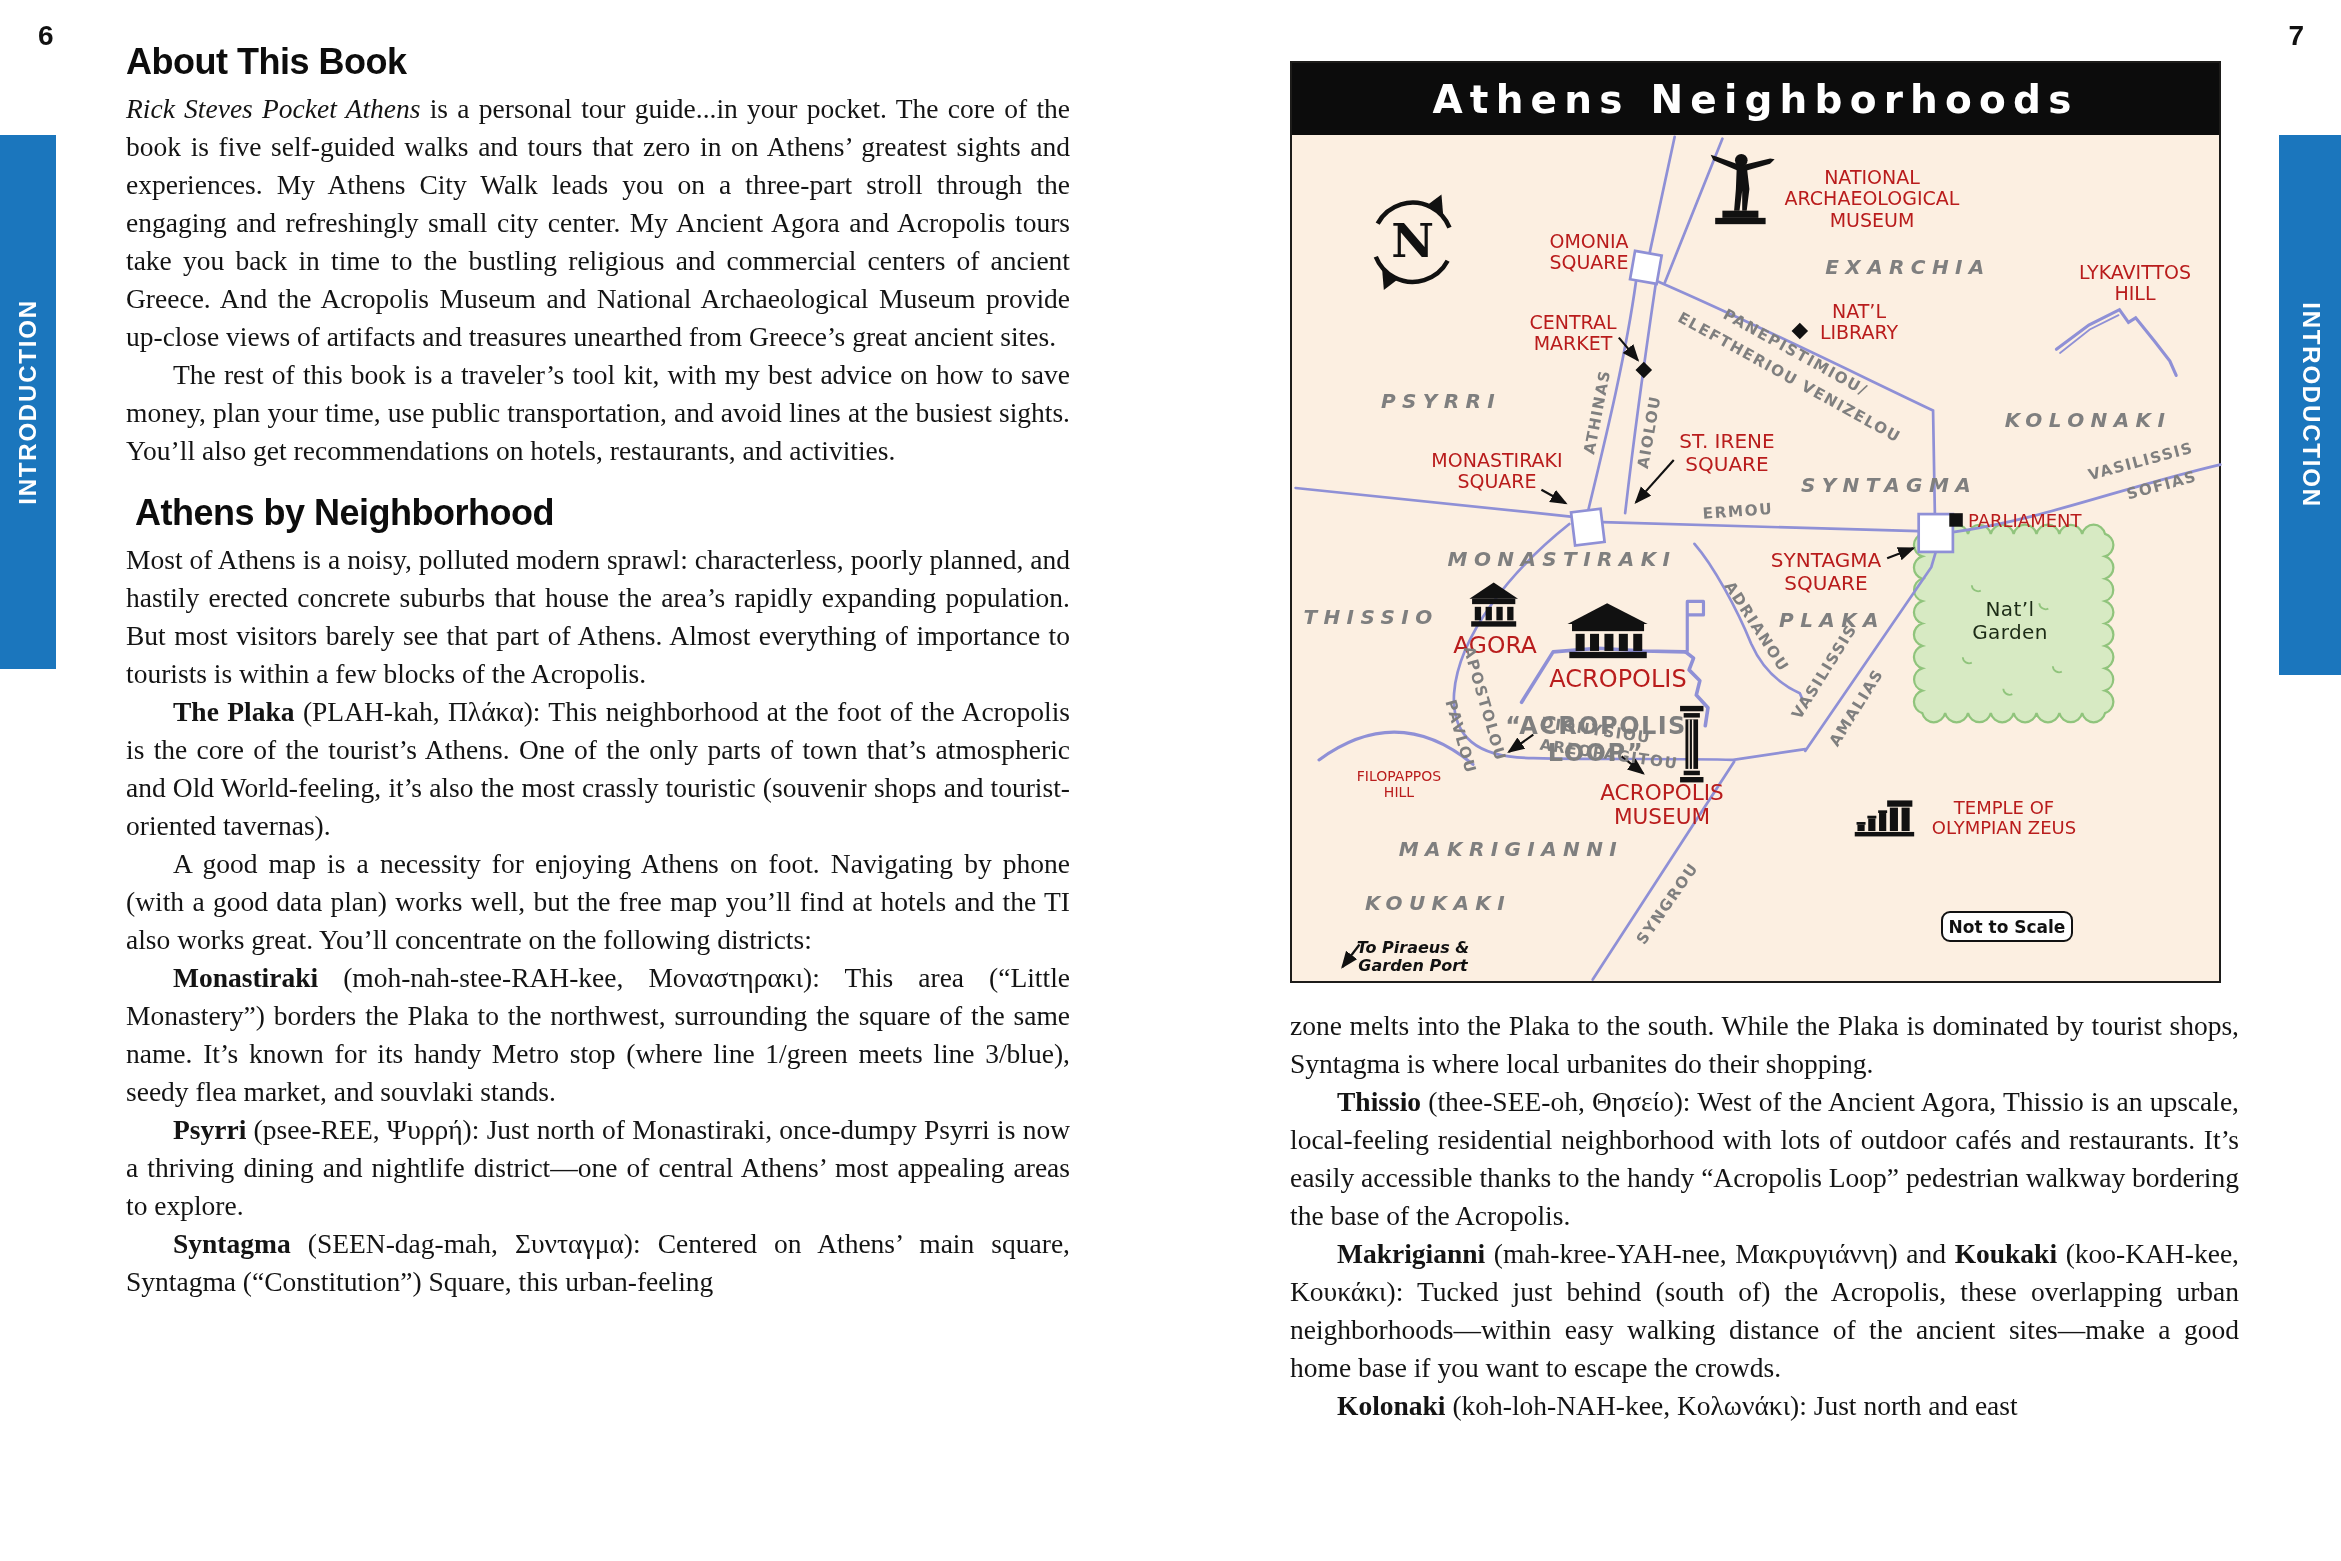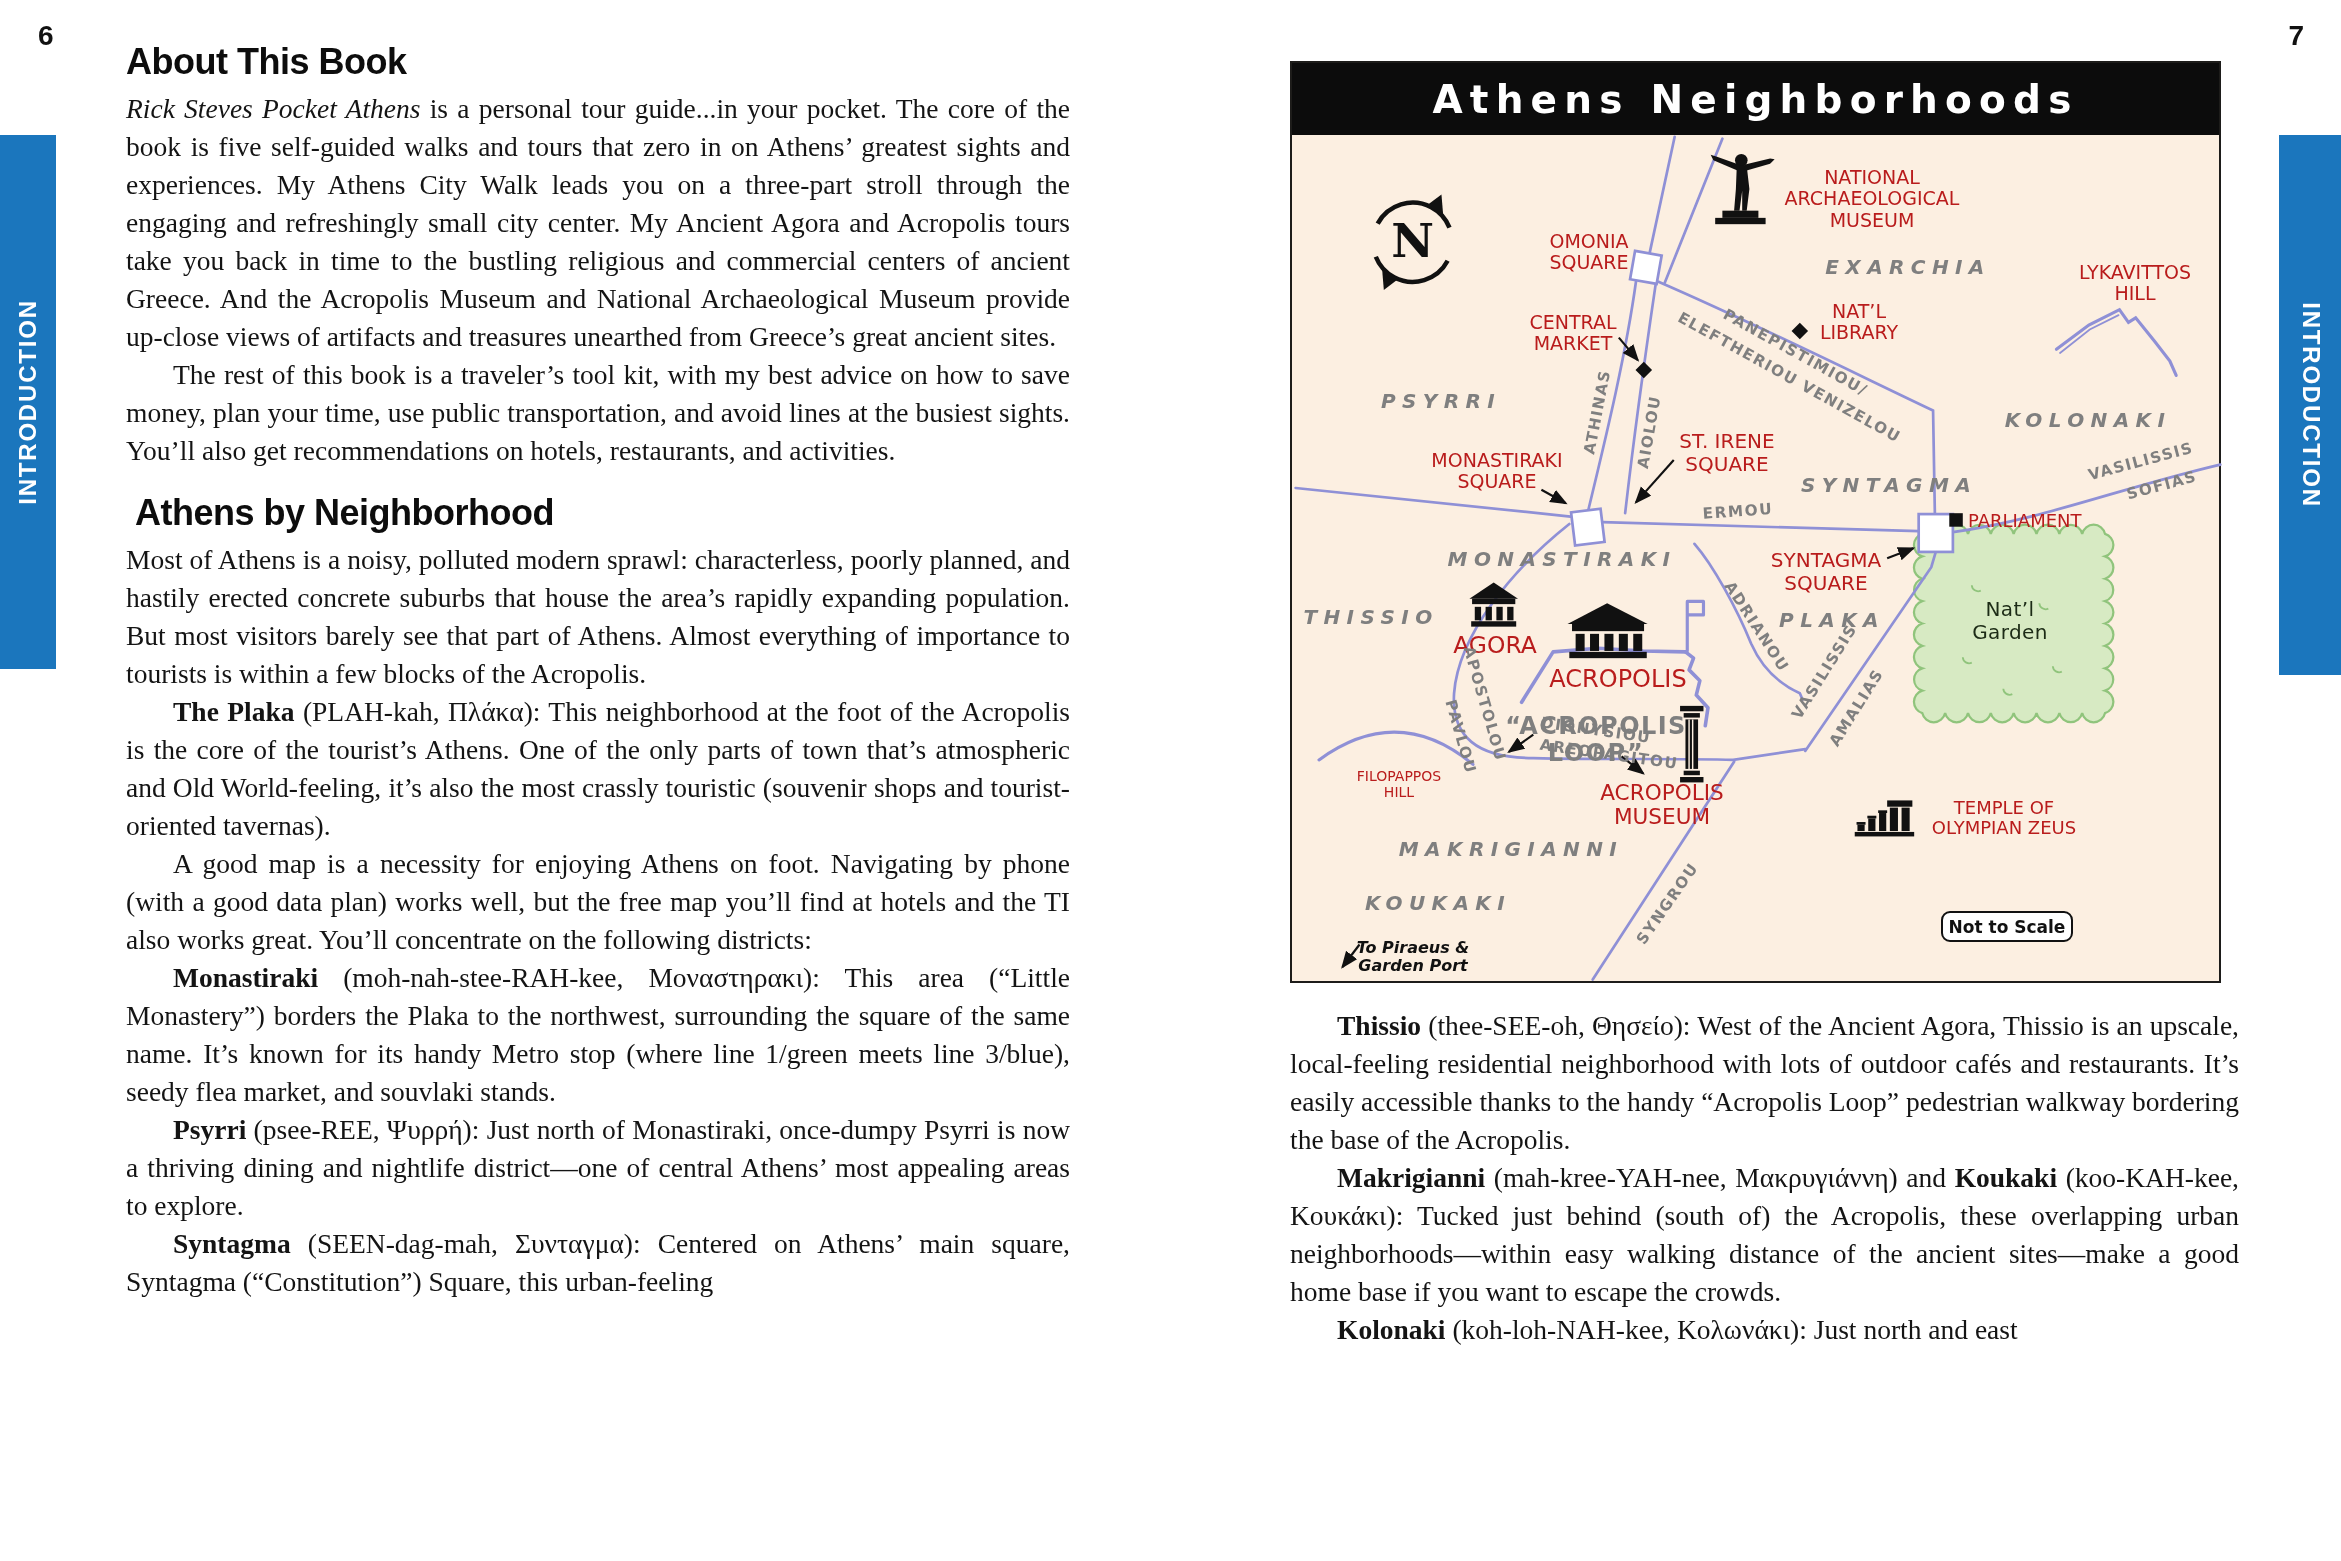--- a/index.html
+++ b/index.html
@@ -72,20 +72,21 @@
       <h2 class="sec later">Athens by Neighborhood</h2>
       <p class="bp"><span>Most of Athens is a noisy, polluted modern sprawl: characterless, poorly planned, and hastily erected concrete suburbs that house the area’s rapidly expanding population. But most visitors barely see that part of Athens. Almost everything of importance to tourists is within a few blocks of the Acropolis.</span></p>
       <p class="bp ind"><b>The Plaka</b><span> (PLAH-kah, Πλάκα): This neighborhood at the foot of the Acropolis is the core of the tourist’s Athens. One of the only parts of town that’s atmospheric and Old World-feeling, it’s also the most crassly touristic (souvenir shops and tourist-oriented tavernas).</span></p>
       <p class="bp ind"><span>A good map is a necessity for enjoying Athens on foot. Navigating by phone (with a good data plan) works well, but the free map you’ll find at hotels and the TI also works great. You’ll concentrate on the following districts:</span></p>
       <p class="bp ind"><b>Monastiraki</b><span> (moh-nah-stee-RAH-kee, Μοναστηρακι): This area (“Little Monastery”) borders the Plaka to the northwest, surrounding the square of the same name. It’s known for its handy Metro stop (where line 1/green meets line 3/blue), seedy flea market, and souvlaki stands.</span></p>
       <p class="bp ind"><b>Psyrri</b><span> (psee-REE, Ψυρρή): Just north of Monastiraki, once-dumpy Psyrri is now a thriving dining and nightlife district—one of central Athens’ most appealing areas to explore.</span></p>
       <p class="bp ind"><b>Syntagma</b><span> (SEEN-dag-mah, Συνταγμα): Centered on Athens’ main square, Syntagma (“Constitution”) Square, this urban-feeling</span></p>
     </div>
 
   <div class="col" id="col-right">
+      <p class="bp"><span>zone melts into the Plaka to the south. While the Plaka is dominated by tourist shops, Syntagma is where local urbanites do their shopping.</span></p>
       <p class="bp ind"><b>Thissio</b><span> (thee-SEE-oh, Θησείο): West of the Ancient Agora, Thissio is an upscale, local-feeling residential neighborhood with lots of outdoor cafés and restaurants. It’s easily accessible thanks to the handy “Acropolis Loop” pedestrian walkway bordering the base of the Acropolis.</span></p>
       <p class="bp ind"><b>Makrigianni</b><span> (mah-kree-YAH-nee, Μακρυγιάννη) and </span><b>Koukaki</b><span> (koo-KAH-kee, Κουκάκι): Tucked just behind (south of) the Acropolis, these overlapping urban neighborhoods—within easy walking distance of the ancient sites—make a good home base if you want to escape the crowds.</span></p>
       <p class="bp ind"><b>Kolonaki</b><span> (koh-loh-NAH-kee, Κολωνάκι): Just north and east</span></p>
     </div>
 
   <div id="map">
     <div id="map-banner">
       <span>Athens Neighborhoods</span>
     </div>
 

